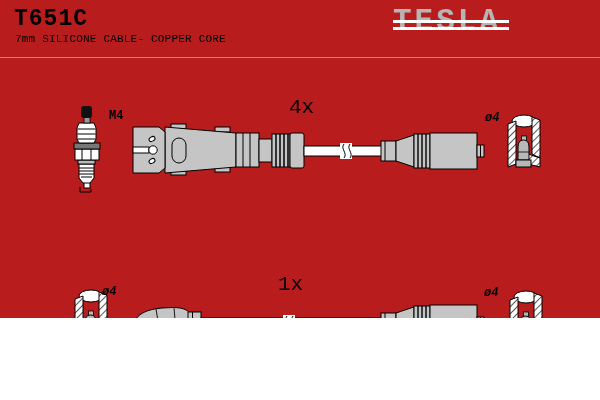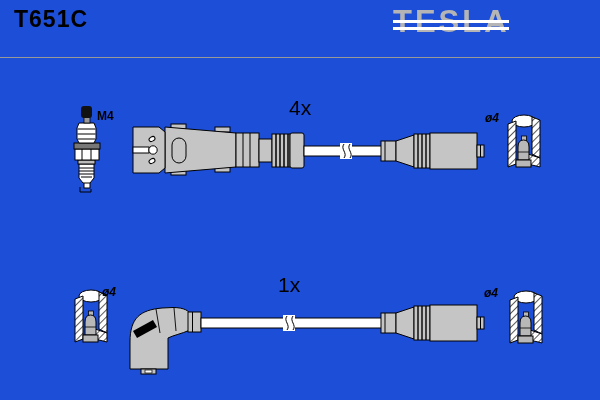--- a/index.html
+++ b/index.html
@@ -1,47 +1,48 @@
 <!DOCTYPE html>
 <html><head>
 <meta charset="utf-8">
 <style>
   html,body{margin:0;padding:0;background:#fff;}
   .page{
-    position:relative;width:600px;height:400px;background:#1d4ed8;overflow:hidden;
-    font-family:Liberation Sans, sans-serif;color:#000;
+    position:relative;width:600px;height:318px;background:#b91c1c;overflow:hidden;
+    font-family:Liberation Mono, monospace;color:#000;
   }
   .abs{position:absolute;}
   .part-number{left:14px;top:6px;font-size:23px;font-weight:bold;letter-spacing:1px;}
   .subtitle{left:15px;top:33px;font-size:11px;letter-spacing:0.2px;}
   .brand-logo{
     left:393px;top:6px;width:116px;height:32px;
     font-size:31px;line-height:32px;font-weight:bold;letter-spacing:3px;
     color:#b5b5b5;
   }
   .logo-stripe{position:absolute;left:0;right:0;height:2.5px;background:#fff;}
   .logo-stripe.s1{top:14px;}
   .logo-stripe.s2{top:21px;}
   .header-rule{left:0;top:57px;width:600px;height:1px;background:#999;}
   .qty-label{font-size:21px;font-weight:400;text-align:right;}
   .qty-top{left:289px;top:96px;}
   .qty-bottom{left:278px;top:273px;}
-  .thread-label{left:97px;top:109px;font-size:12px;font-weight:bold;}
+  .thread-label{left:109px;top:109px;font-size:12px;font-weight:bold;}
   .dia-label{font-size:12px;font-weight:bold;font-style:italic;}
   .dia-top{left:485px;top:111px;}
   .dia-bottom-left{left:102px;top:285px;}
   .dia-bottom-right{left:484px;top:286px;}
   svg{position:absolute;left:0;top:0;}
 </style>
 </head>
 <body>
 
 <div class="page">
 
   <div class="abs part-number">T651C</div>
+  <div class="abs subtitle">7mm SILICONE CABLE- COPPER CORE</div>
   <div class="abs brand-logo">
     <span>TESLA</span>
     <span class="logo-stripe s1"></span>
     <span class="logo-stripe s2"></span>
   </div>
   <div class="abs header-rule"></div>
 
   <svg width="600" height="400" viewBox="0 0 600 400">
     <defs>
       <pattern id="hatch" width="5" height="5" patternUnits="userSpaceOnUse" patternTransform="rotate(45)">

